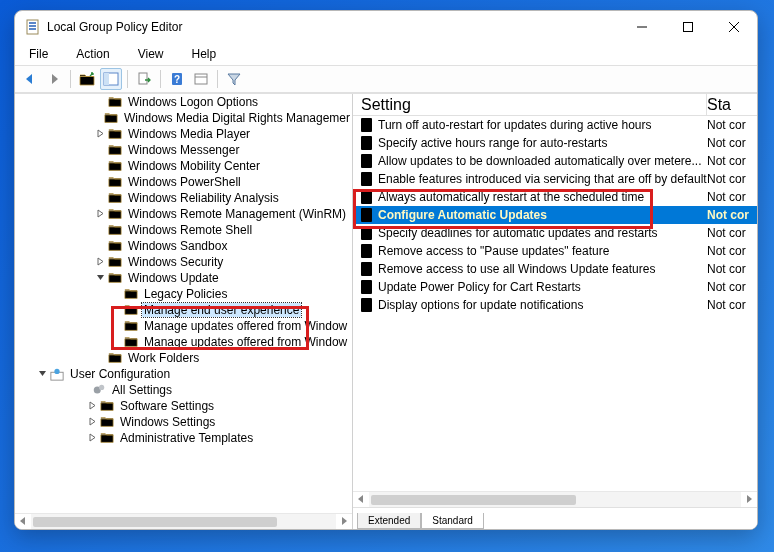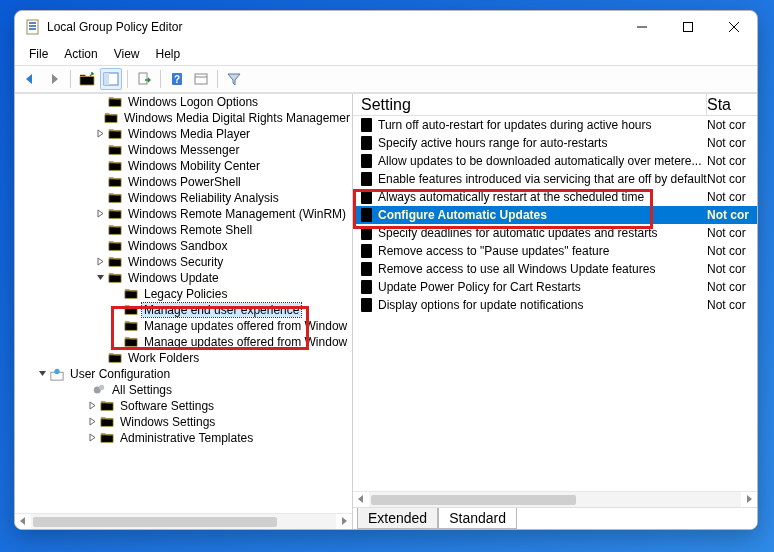--- a/index.html
+++ b/index.html
@@ -3,21 +3,21 @@
 <meta charset="utf-8">
 <style>
   * { box-sizing: border-box; font-family: "Segoe UI", sans-serif; }
   body { margin: 0; background: linear-gradient(135deg, #0a5bd6 0%, #2f8ae8 100%); width: 774px; height: 552px; overflow: hidden; position: relative; }
   .window { position: absolute; left: 14px; top: 10px; width: 744px; height: 520px; background: #fff; border: 1px solid #b8b8b8; border-radius: 8px; box-shadow: 0 8px 24px rgba(0,0,0,.25); display: flex; flex-direction: column; overflow: hidden; }
   .titlebar { height: 32px; display: flex; align-items: center; padding: 0 0 0 10px; font-size: 12px; color: #000; }
   .titlebar .ticon { width: 16px; height: 16px; margin-right: 6px; }
   .titlebar .spacer { flex: 1; }
   .wbtn { width: 46px; height: 32px; display: flex; align-items: center; justify-content: center; }
   .wbtn svg { width: 10px; height: 10px; }
-  .menubar { height: 22px; display: flex; align-items: center; padding: 0 6px; font-size: 12px; gap: 0; }
+  .menubar { height: 22px; display: flex; align-items: center; padding: 0 6px; font-size: 12px; gap: 12px; }
   .menubar span { padding: 2px 8px; }
   .toolbar { height: 28px; border-top: 1px solid #e0e0e0; border-bottom: 1px solid #e0e0e0; display: flex; align-items: center; padding: 0 4px; gap: 2px; background: #fdfdfd; }
   .tbtn { width: 22px; height: 22px; display: flex; align-items: center; justify-content: center; border: 1px solid transparent; border-radius: 2px; }
   .tbtn.sel { border-color: #9cc4e4; background: #e6f1fb; }
   .tsep { width: 1px; height: 18px; background: #d0d0d0; margin: 0 3px; }
   .content { flex: 1; display: flex; border-top: 1px solid #e0e0e0; overflow: hidden; background: #fff; }
   .treepane { width: 338px; border-right: 1px solid #d0d0d0; overflow: hidden; position: relative; font-size: 12px; }
   .tree { position: absolute; left: 0; right: 0; top: 0; bottom: 0; overflow: hidden; }
   .node { display: flex; align-items: center; height: 16px; white-space: nowrap; }
   .exp { width: 14px; text-align: center; color: #666; font-size: 11px; line-height: 16px; user-select: none; }
@@ -29,21 +29,21 @@
   .listhdr { height: 22px; display: flex; align-items: center; border-bottom: 1px solid #e0e0e0; font-size: 16px; }
   .listhdr .col1 { flex: 1; padding-left: 8px; }
   .listhdr .col2 { width: 50px; }
   .listhdr .csep { width: 1px; height: 100%; background: #e0e0e0; }
   .listbody { flex: 1; overflow: hidden; position: relative; font-size: 12px; }
   .row { display: flex; align-items: center; height: 18px; padding-left: 6px; }
   .row.sel { background: #0078d7; color: #fef9c3; font-weight: bold; }
   .row .rico { width: 16px; height: 16px; margin-right: 3px; flex: 0 0 auto; }
   .row .rtxt { flex: 1; white-space: nowrap; overflow: hidden; text-overflow: ellipsis; }
   .row .rstate { width: 50px; white-space: nowrap; overflow: hidden; }
-  .tabs { height: 22px; display: flex; align-items: flex-end; padding-left: 4px; font-size: 14px; border-top: 1px solid #e0e0e0; background: #fff; }
+  .tabs { height: 22px; display: flex; align-items: flex-end; padding-left: 4px; font-size: 10px; border-top: 1px solid #e0e0e0; background: #fff; }
   .tab { padding: 2px 10px; border: 1px solid #b8b8b8; border-top: none; background: #fff; position: relative; }
   .tab.back { background: #f2f2f2; }
   .hscroll { height: 16px; border-top: 1px solid #e8e8e8; display:flex; }
   .hscroll .track { flex:1; background:#f4f4f4; display:flex; align-items:center; }
   .hscroll .btn { width:16px; height:14px; display:flex; align-items:center; justify-content:center; }
   .redbox { position: absolute; border: 3px solid #d81e1e; pointer-events: none; }
   
   .i1 { padding-left: 78px; }
   .i2 { padding-left: 94px; }
   .iA { padding-left: 62px; } 

